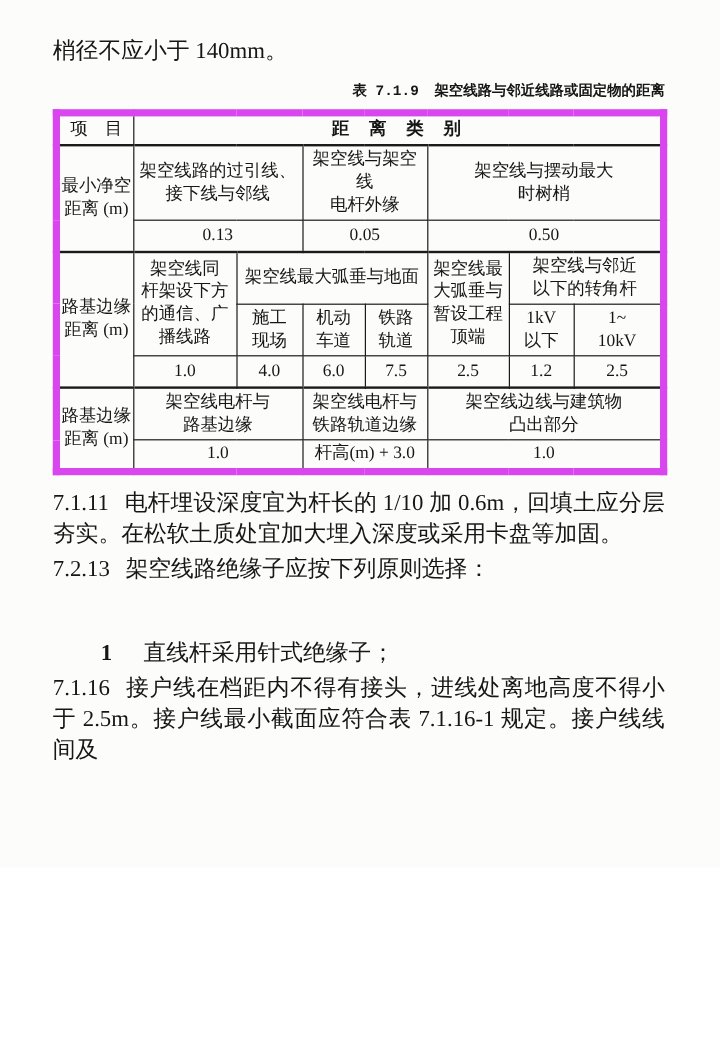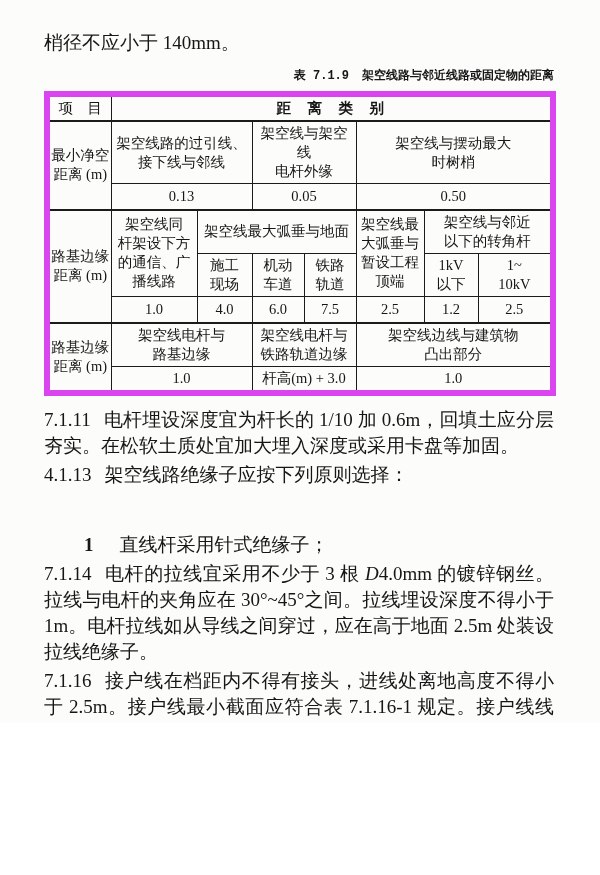--- a/index.html
+++ b/index.html
@@ -137,19 +137,18 @@
       <tr class="r8">
         <td colspan="2">1.0</td>
         <td colspan="2">杆高(m) + 3.0</td>
         <td colspan="3">1.0</td>
       </tr>
     </tbody>
   </table>
 
   <div class="body-text">
     <div class="para"><span class="cnum">7.1.11</span><span>电杆埋设深度宜为杆长的 1/10 加 0.6m，回填土应分层夯实。在松软土质处宜加大埋入深度或采用卡盘等加固。</span></div>
-    <div class="para"><span class="cnum">4.1.13</span><span>架空线路绝缘子应按下列原则选择：</span></div>
+    <div class="para"><span class="cnum">7.2.13</span><span>架空线路绝缘子应按下列原则选择：</span></div>
     <div class="para subitem"><span class="snum">1</span><span>直线杆采用针式绝缘子；</span></div>
-    <div class="para"><span class="cnum">7.1.14</span><span>电杆的拉线宜采用不少于 3 根 </span><span class="var">D</span><span>4.0mm 的镀锌钢丝。拉线与电杆的夹角应在 30°~45°之间。拉线埋设深度不得小于 1m。电杆拉线如从导线之间穿过，应在高于地面 2.5m 处装设拉线绝缘子。</span></div>
     <div class="para"><span class="cnum">7.1.16</span><span>接户线在档距内不得有接头，进线处离地高度不得小于 2.5m。接户线最小截面应符合表 7.1.16-1 规定。接户线线间及</span></div>
   </div>
 
 </div>
 
 </body></html>

